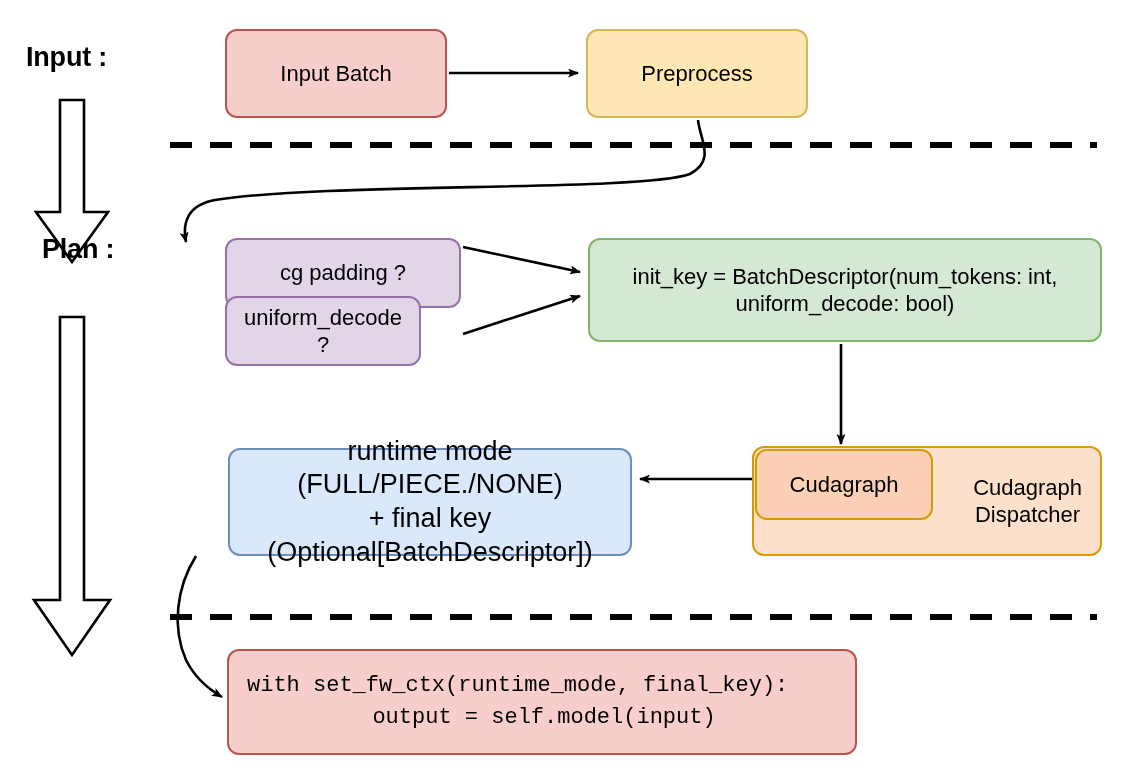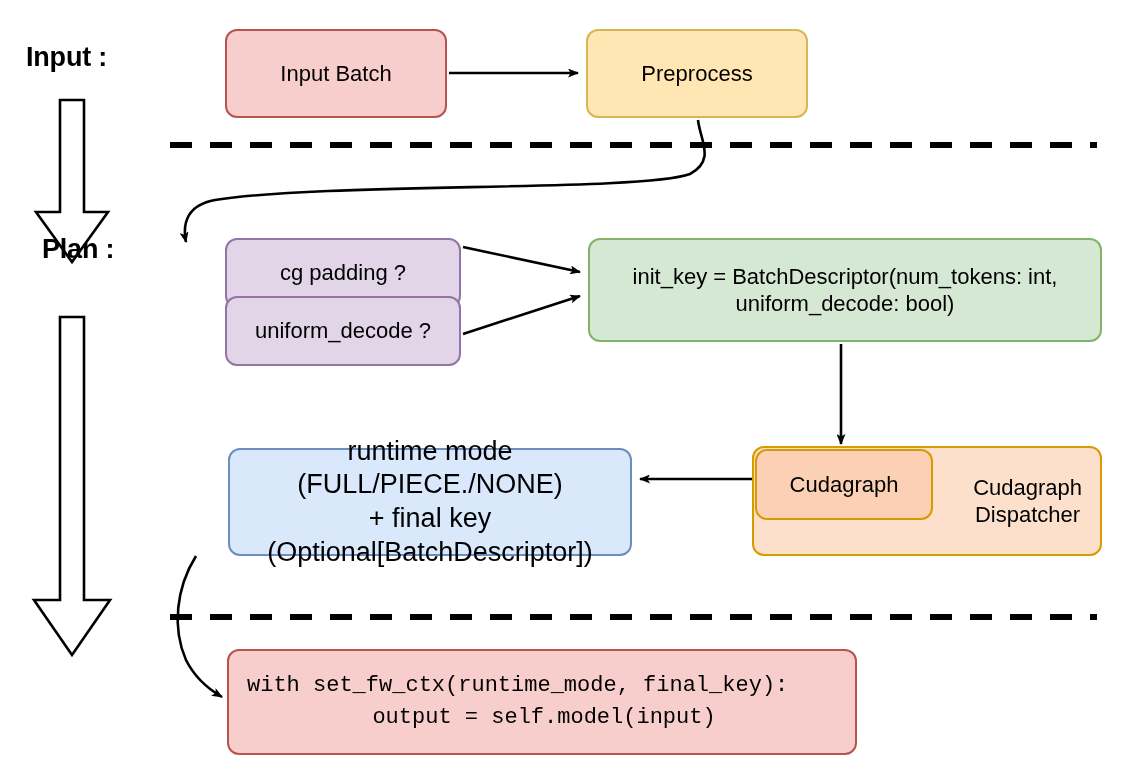--- a/index.html
+++ b/index.html
@@ -103,21 +103,21 @@
   </div>
 
   <div class="node" style="left:586px; top:29px; width:222px; height:89px; background:#ffe6b3; border-color:#d6b656;align-items:center;">
     <span>Preprocess</span>
   </div>
 
   <div class="node" style="left:225px; top:212px; width:236px; height:70px; background:#e1d5e7; border-color:#9673a6;margin-top:26px;">
     <span>cg padding ?</span>
   </div>
 
-  <div class="node" style="left:225px; top:296px; width:236px; height:70px; background:#e1d5e7; border-color:#9673a6;">
+  <div class="node" style="left:225px; top:296px; width:196px; height:70px; background:#e1d5e7; border-color:#9673a6;">
     <span>uniform_decode ?</span>
   </div>
 
   <div class="node" style="left:588px; top:238px; width:514px; height:104px; background:#d5e8d4; border-color:#82b366; white-space:pre-line;">
     <span style="white-space:pre-line;">init_key = BatchDescriptor(num_tokens: int,
 uniform_decode: bool)</span>
   </div>
 
   <div class="node" style="left:752px; top:446px; width:350px; height:110px; background:#fce0cb; border-color:#d79b00; justify-content:flex-end; padding-right:18px; white-space:pre-line;">
     <span style="white-space:pre-line;">Cudagraph

